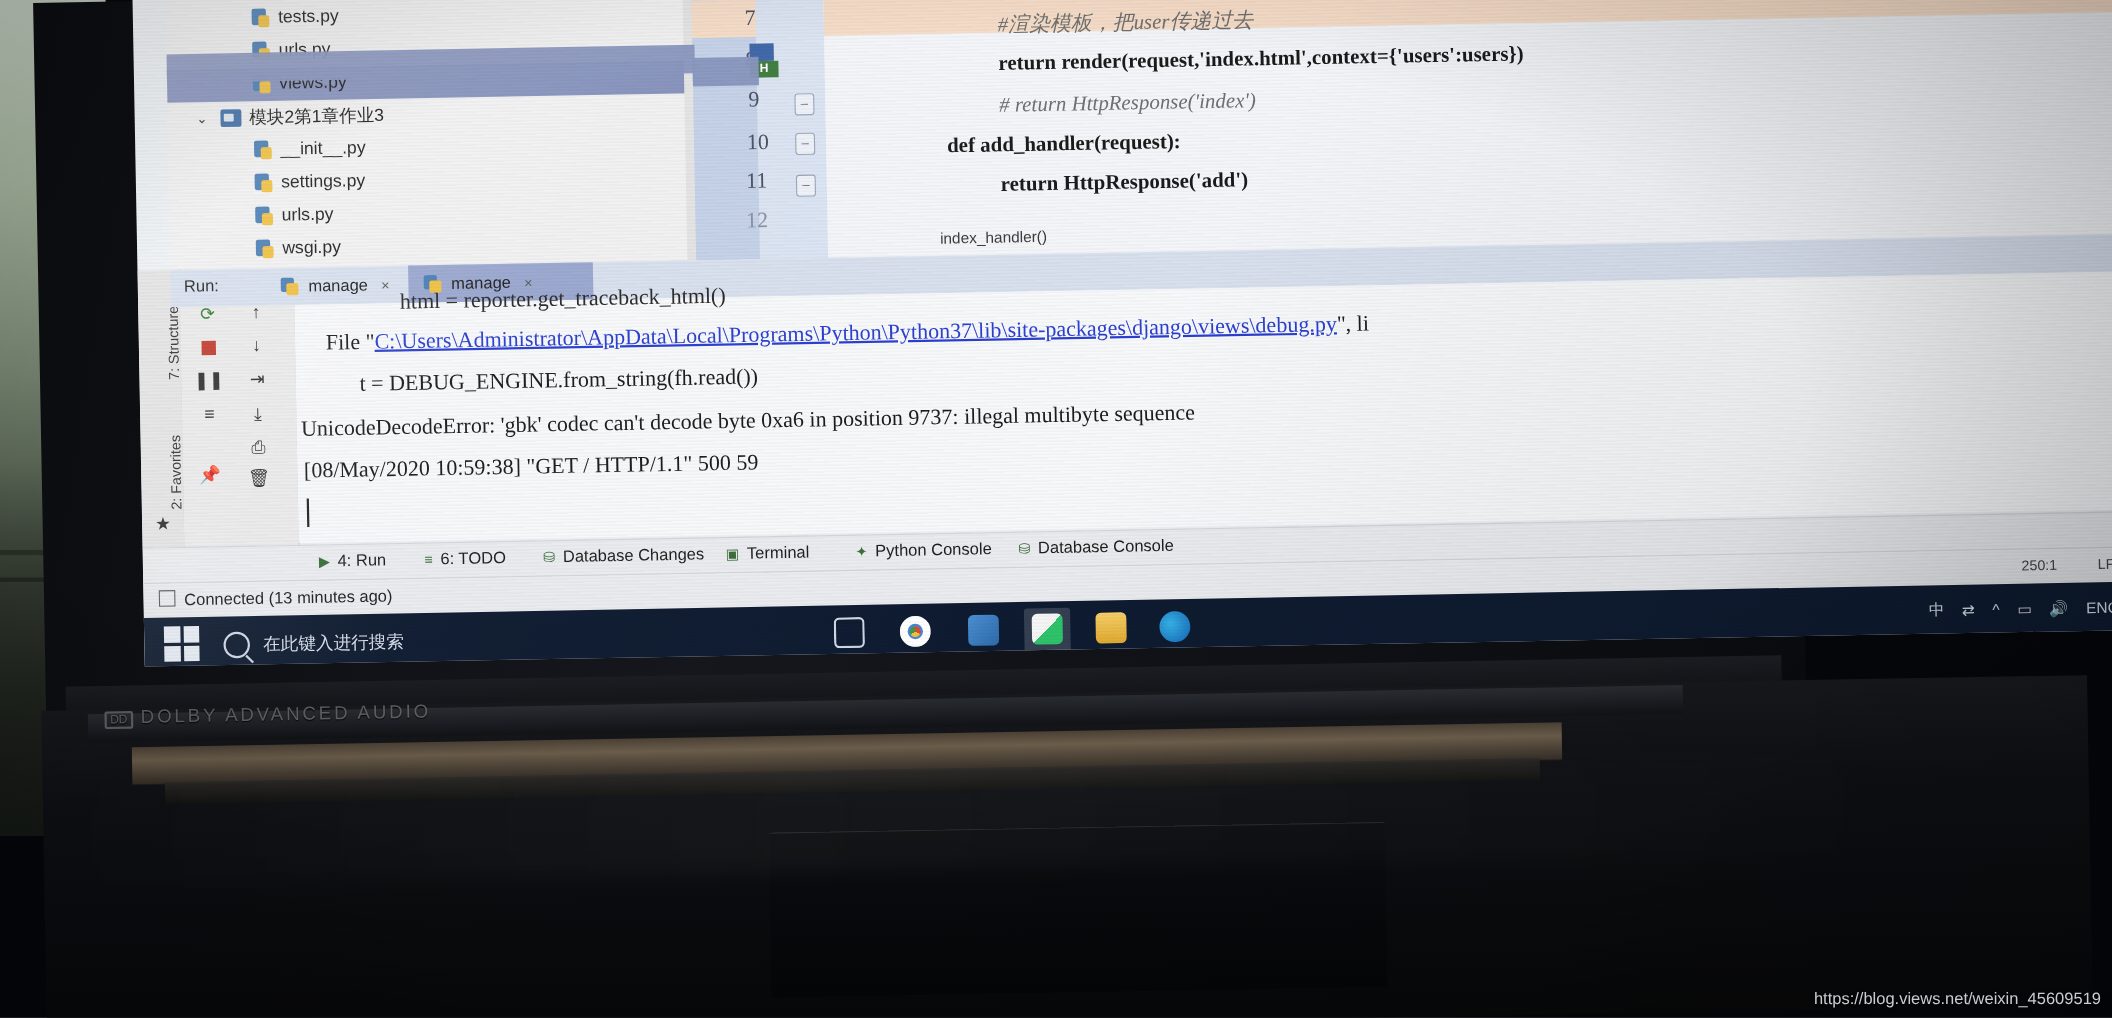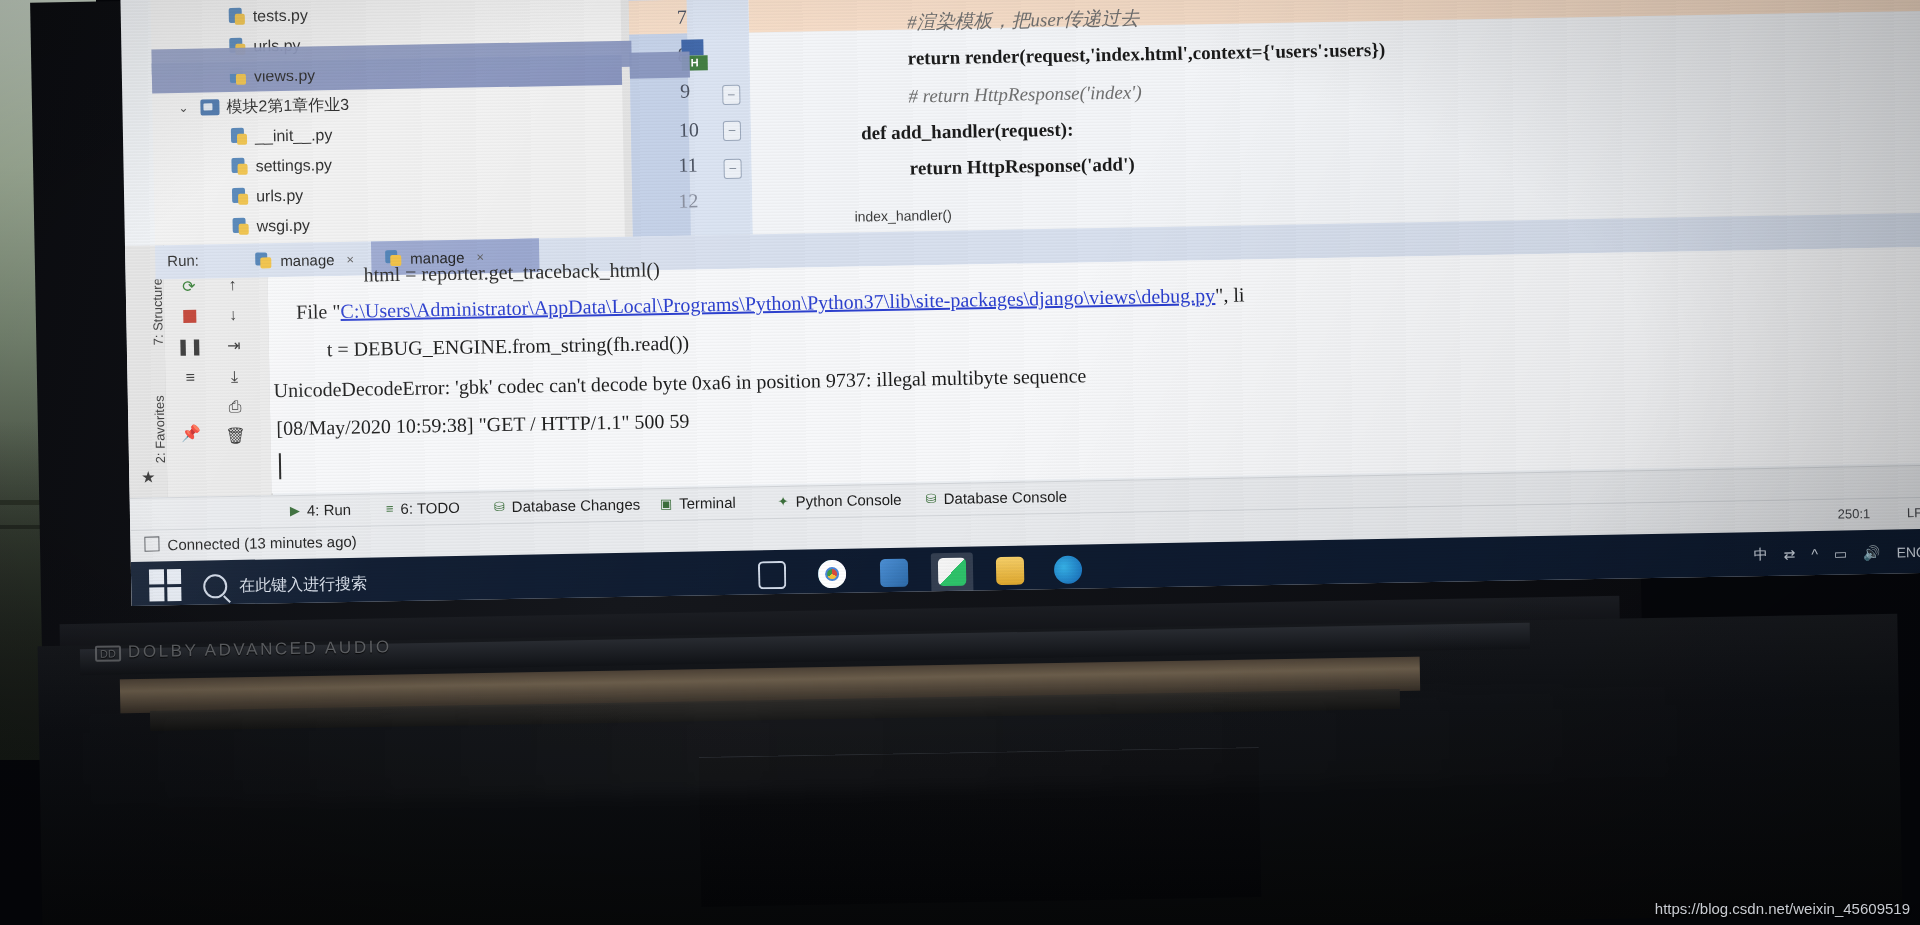--- a/index.html
+++ b/index.html
@@ -383,14 +383,14 @@
   <div class="deck-hinge"></div>
   <div class="deck-strip"></div>
   <div class="deck-strip2"></div>
   <div class="touchpad"></div>
   <div class="deck-gloss"></div>
   <div class="dolby">
     <span class="dd">DD</span><span>DOLBY ADVANCED AUDIO</span>
   </div>
 
   <div class="vign"></div>
-  <div class="watermark">https://blog.csdn.net/weixin_45609519</div>
+  <div class="watermark">https://blog.views.net/weixin_45609519</div>
 </div>
 
 </body></html>

